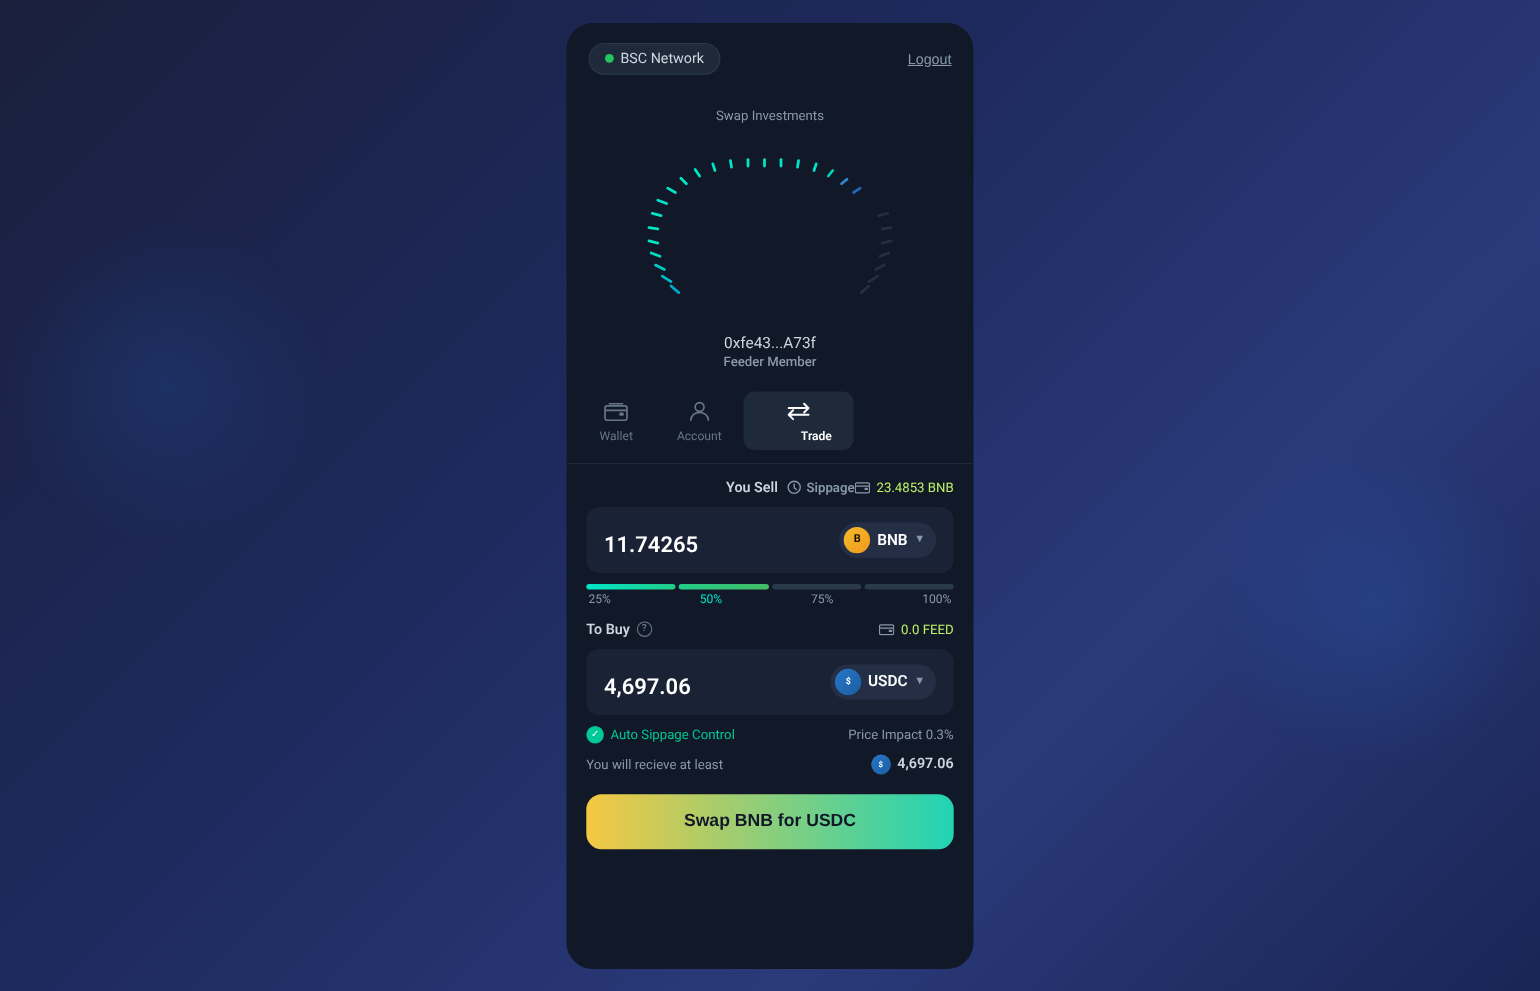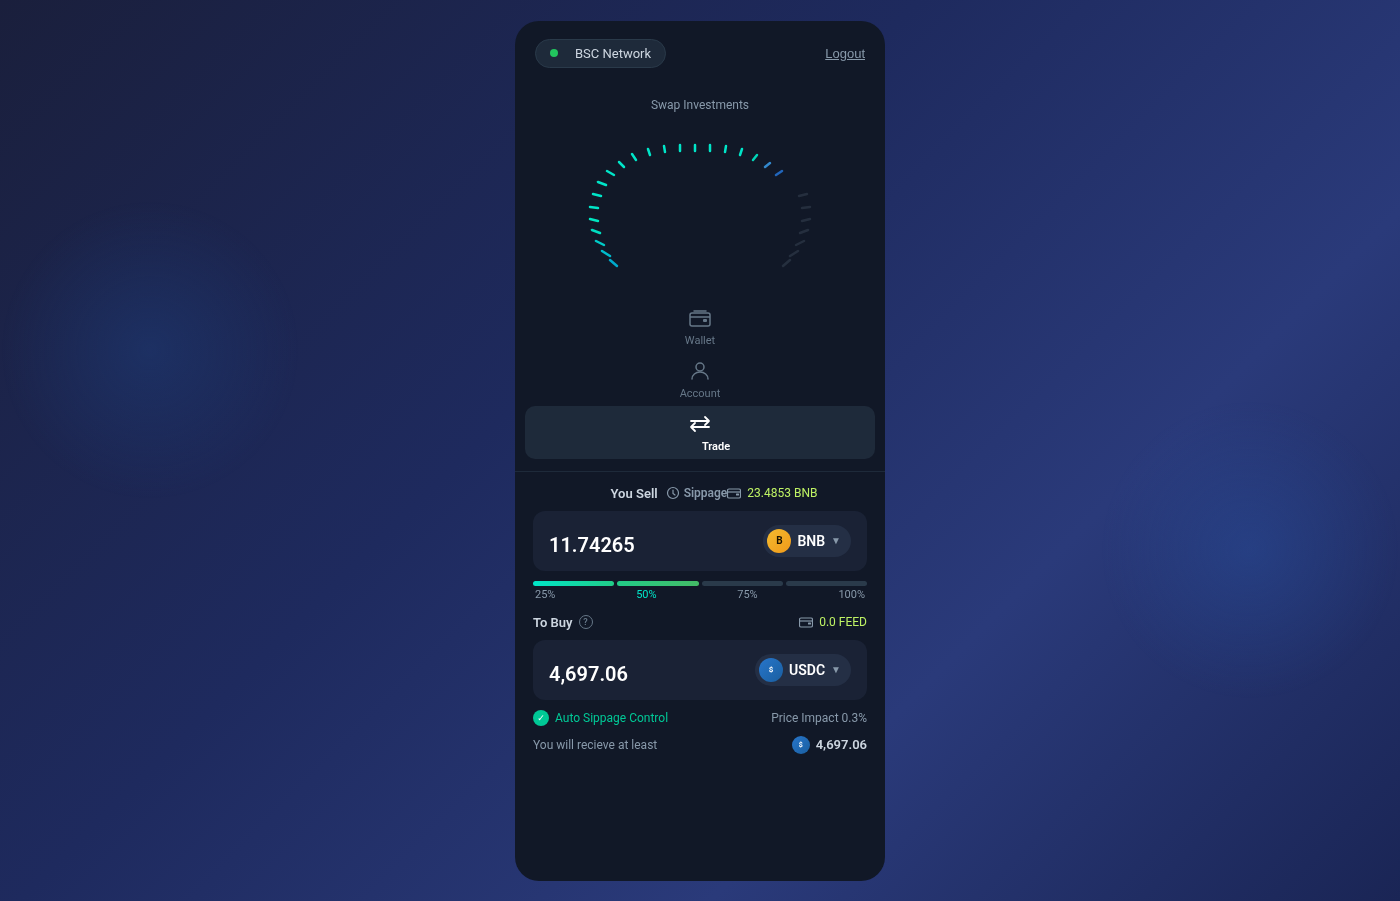--- a/index.html
+++ b/index.html
@@ -30,21 +30,21 @@
     .header {
       display: flex;
       justify-content: space-between;
       align-items: center;
       padding: 18px 20px 10px;
     }
 
     .network-badge {
       display: flex;
       align-items: center;
-      gap: 17px;
+      gap: 6px;
       background: #1e2a3a;
       border: 1px solid #2a3a4a;
       border-radius: 20px;
       padding: 6px 14px;
       color: #cdd6e0;
       font-size: 13px;
     }
 
     .network-dot {
       width: 8px;
@@ -138,21 +138,20 @@
       font-size: 12px;
       font-weight: 500;
     }
 
     
     .nav-tabs {
       display: flex;
       justify-content: flex-start;
       padding: 12px 10px;
       border-bottom: 1px solid #1e2a3a;
-      flex-direction: column;
     }
 
     .nav-item {
       display: flex;
       flex-direction: column;
       align-items: center;
       gap: 4px;
       cursor: pointer;
       padding: 6px 20px;
       border-radius: 10px;
@@ -189,21 +188,21 @@
 
     
     .trade-section {
       padding: 14px 18px;
       flex: 1;
     }
 
     .sell-header {
       display: flex;
       align-items: center;
-      justify-content: center;
+      justify-content: flex-end;
       margin-bottom: 10px;
       margin-left: 28px;
     }
 
     .sell-left {
       display: flex;
       align-items: center;
       gap: 8px;
       color: #cdd6e0;
       font-size: 13px;
@@ -493,20 +492,24 @@
 
       <line x1="180" y1="17" x2="182" y2="11" stroke="#00e5c8" stroke-width="2.5" stroke-linecap="round"></line>
       <line x1="193" y1="22" x2="197" y2="17" stroke="#00d5b8" stroke-width="2.5" stroke-linecap="round"></line>
 
       <line x1="205" y1="29" x2="210" y2="25" stroke="#3388cc" stroke-width="2.5" stroke-linecap="round"></line>
       <line x1="216" y1="37" x2="222" y2="33" stroke="#2266bb" stroke-width="2.5" stroke-linecap="round"></line>
     </svg>
 
   </div>
 
+  <div class="wallet-address-section">
+    <div class="wallet-address">0xfe43...A73f</div>
+    <div class="member-label">Feeder Member</div>
+  </div>
 
   <div class="nav-tabs">
     <div class="nav-item">
       <div class="nav-icon">
         <svg width="22" height="18" viewBox="0 0 22 18" fill="none">
           <rect x="1" y="4" width="20" height="13" rx="2" stroke="#667788" stroke-width="1.5"></rect>
           <path d="M1 8h20" stroke="#667788" stroke-width="1.5"></path>
           <rect x="14" y="10" width="4" height="3" rx="1" fill="#667788"></rect>
           <path d="M5 2h12" stroke="#667788" stroke-width="1.5" stroke-linecap="round"></path>
         </svg>
@@ -621,16 +624,17 @@
     
     <div class="receive-row">
       <span class="receive-label">You will recieve at least</span>
       <div class="receive-amount">
         <div class="token-icon usdc-icon" style="width:18px;height:18px;font-size:7px;">$</div>
         <span>4,697.06</span>
       </div>
     </div>
 
     
+    <button class="swap-button">Swap BNB for USDC</button>
 
   </div>
 
 </div>
 
 </body></html>

